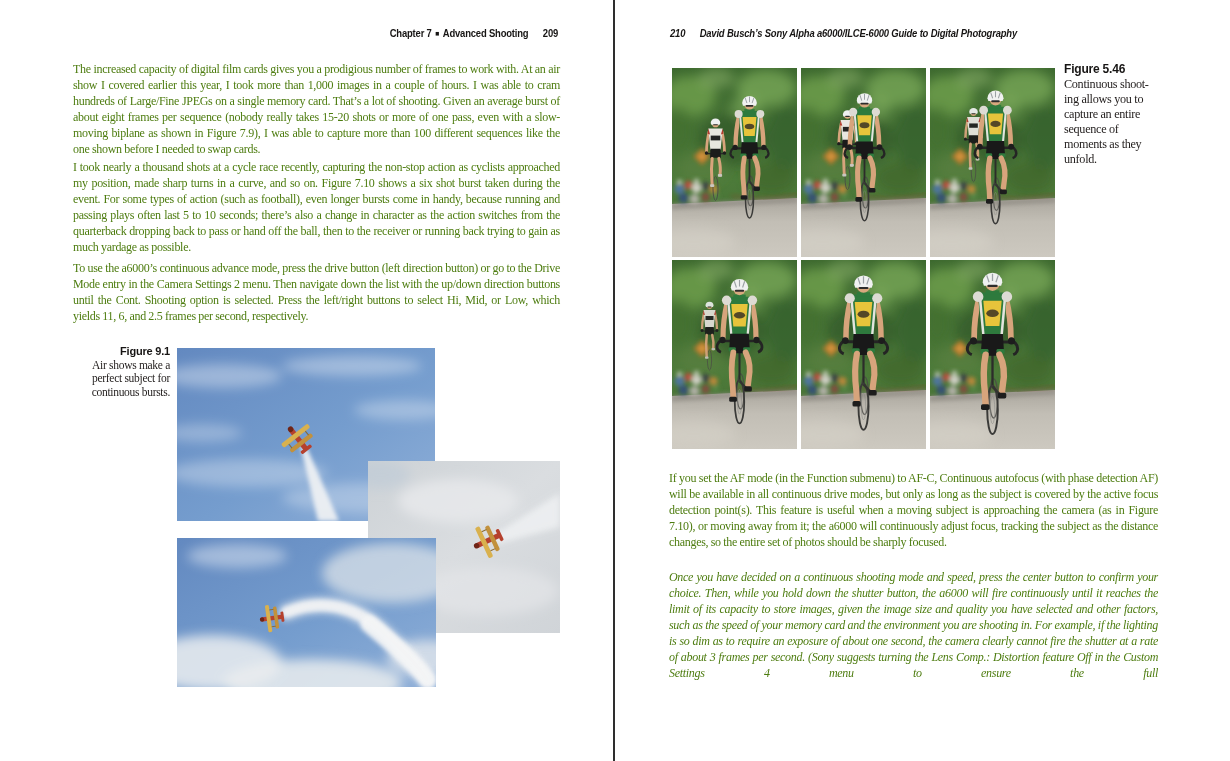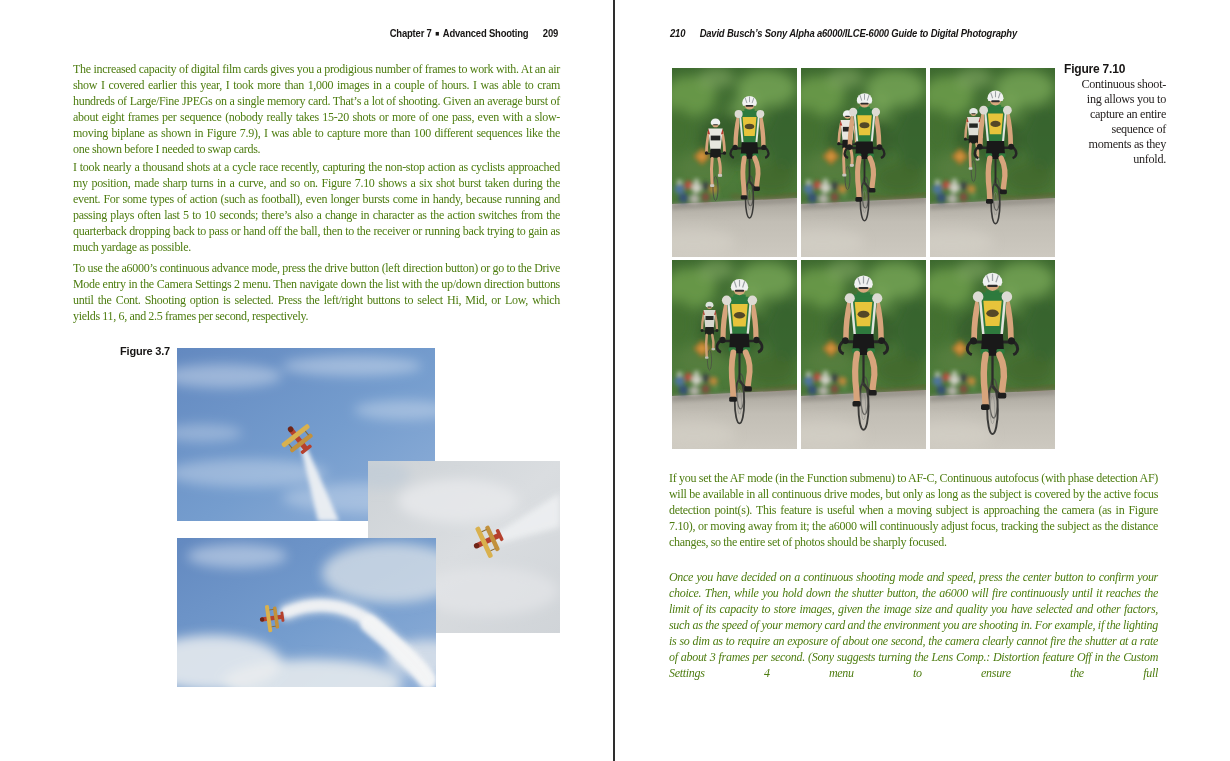--- a/index.html
+++ b/index.html
@@ -28,21 +28,21 @@
   .fig-label{
     font-family:"Liberation Sans", sans-serif;font-weight:bold;color:#171514;
     letter-spacing:-0.2px;
   }
   .caption-left{width:100px;text-align:right;}
   .caption-left .fig-label{font-size:11px;line-height:13.5px;}
   .caption-left .caption-text{font-size:11.5px;line-height:13.6px;letter-spacing:-0.3px;}
   .caption-right{width:102px;text-align:left;}
   .caption-right .fig-label{font-size:12px;line-height:15px;}
   .caption-right .caption-text{font-size:12.2px;line-height:15.1px;letter-spacing:-0.3px;}
-  .caption-text{white-space:pre-line;color:#211d1c;text-align:right;}
+  .caption-text{white-space:pre-line;color:#211d1c;}
   
   .divider{left:613px;top:0;width:2px;height:761px;background:#2e2e2e;}
   
   .photo{overflow:hidden;}
   .photo svg{display:block;width:100%;height:100%;}
   
   .cycle-grid{
     left:672px;top:68px;width:383px;height:381px;display:grid;
     grid-template-columns:repeat(3,1fr);grid-template-rows:repeat(2,1fr);
     gap:3px 4px;background:#ffffff;
@@ -196,21 +196,24 @@
       <span class="rh-scale-left">
         <span>Chapter 7</span><span class="square-sep">■</span><span>Advanced Shooting</span><span class="pagenum-gap-left">209</span>
       </span>
     </div>
 
     <p class="abs para" style="left:73px;top:61px;width:487px;margin:0;">The increased capacity of digital film cards gives you a prodigious number of frames to work with. At an air show I covered earlier this year, I took more than 1,000 images in a couple of hours. I was able to cram hundreds of Large/Fine JPEGs on a single memory card. That’s a lot of shooting. Given an average burst of about eight frames per sequence (nobody really takes 15-20 shots or more of one pass, even with a slow-moving biplane as shown in Figure 7.9), I was able to capture more than 100 different sequences like the one shown before I needed to swap cards.</p>
     <p class="abs para" style="left:73px;top:159px;width:487px;margin:0;">I took nearly a thousand shots at a cycle race recently, capturing the non-stop action as cyclists approached my position, made sharp turns in a curve, and so on. Figure 7.10 shows a six shot burst taken during the event. For some types of action (such as football), even longer bursts come in handy, because running and passing plays often last 5 to 10 seconds; there’s also a change in character as the action switches from the quarterback dropping back to pass or hand off the ball, then to the receiver or running back trying to gain as much yardage as possible.</p>
     <p class="abs para" style="left:73px;top:260px;width:487px;margin:0;">To use the a6000’s continuous advance mode, press the drive button (left direction button) or go to the Drive Mode entry in the Camera Settings 2 menu. Then navigate down the list with the up/down direction buttons until the Cont. Shooting option is selected. Press the left/right buttons to select Hi, Mid, or Low, which yields 11, 6, and 2.5 frames per second, respectively.</p>
 
     <div class="abs caption-left" style="left:70px;top:345px;">
-      <div class="fig-label">Figure 3.7</div>
+      <div class="fig-label">Figure 9.1</div>
+      <div class="caption-text">Air shows make a
+perfect subject for
+continuous bursts.</div>
     </div>
 
     <div class="abs photo" style="left:177px;top:348px;width:258px;height:173px;z-index:1;">
       <svg viewBox="0 0 258 173" preserveAspectRatio="none">
         <rect width="258" height="173" fill="url(#g-sky)"></rect>
         <g filter="url(#fb6)">
           <ellipse cx="45" cy="28" rx="60" ry="12" fill="#ffffff" opacity="0.35"></ellipse>
           <ellipse cx="175" cy="18" rx="70" ry="10" fill="#ffffff" opacity="0.35"></ellipse>
           <ellipse cx="225" cy="62" rx="48" ry="10" fill="#ffffff" opacity="0.3"></ellipse>
           <ellipse cx="25" cy="85" rx="40" ry="9" fill="#ffffff" opacity="0.28"></ellipse>
@@ -300,21 +303,21 @@
       </div>
       <div class="cycle-cell">
         <svg viewBox="0 0 126 189" preserveAspectRatio="xMidYMid slice">
           <use href="#scene-bg"></use>
           <use href="#rider-main" transform="translate(63,5) scale(1.15)"></use>
         </svg>
       </div>
     </div>
 
     <div class="abs caption-right" style="left:1064px;top:62px;">
-      <div class="fig-label">Figure 7.10</div>
+      <div class="fig-label">Figure 5.46</div>
       <div class="caption-text">Continuous shoot-
 ing allows you to
 capture an entire
 sequence of
 moments as they
 unfold.</div>
     </div>
 
     <p class="abs para" style="left:669px;top:470px;width:489px;margin:0;">If you set the AF mode (in the Function submenu) to AF-C, Continuous autofocus (with phase detection AF) will be available in all continuous drive modes, but only as long as the subject is covered by the active focus detection point(s). This feature is useful when a moving subject is approaching the camera (as in Figure 7.10), or moving away from it; the a6000 will continuously adjust focus, tracking the subject as the distance changes, so the entire set of photos should be sharply focused.</p>
     <p class="abs para cont" style="left:669px;top:569px;width:489px;margin:0;">Once you have decided on a continuous shooting mode and speed, press the center button to confirm your choice. Then, while you hold down the shutter button, the a6000 will fire continuously until it reaches the limit of its capacity to store images, given the image size and quality you have selected and other factors, such as the speed of your memory card and the environment you are shooting in. For example, if the lighting is so dim as to require an exposure of about one second, the camera clearly cannot fire the shutter at a rate of about 3 frames per second. (Sony suggests turning the Lens Comp.: Distortion feature Off in the Custom Settings 4 menu to ensure the full</p>

